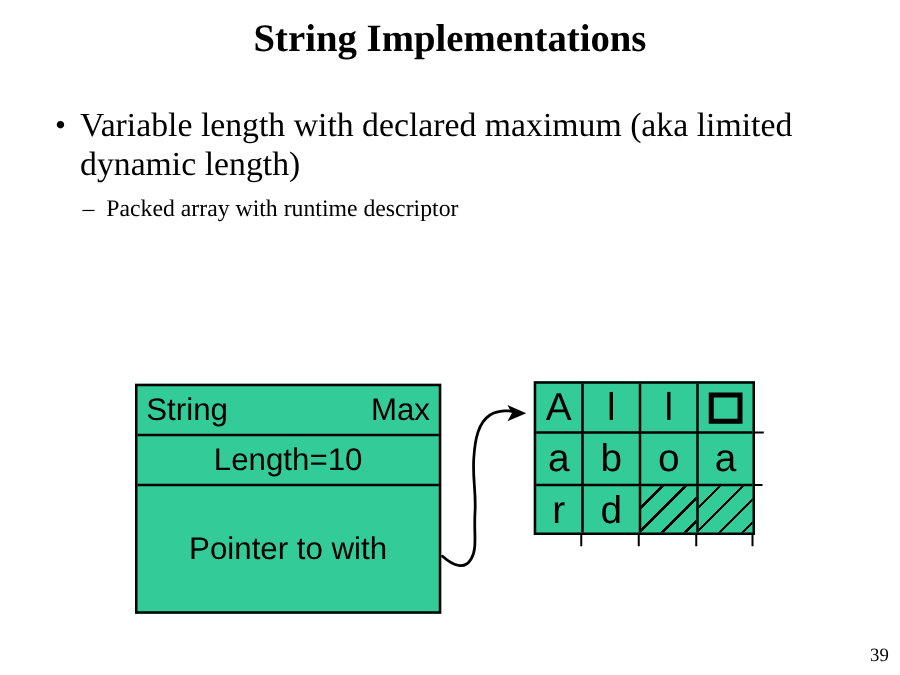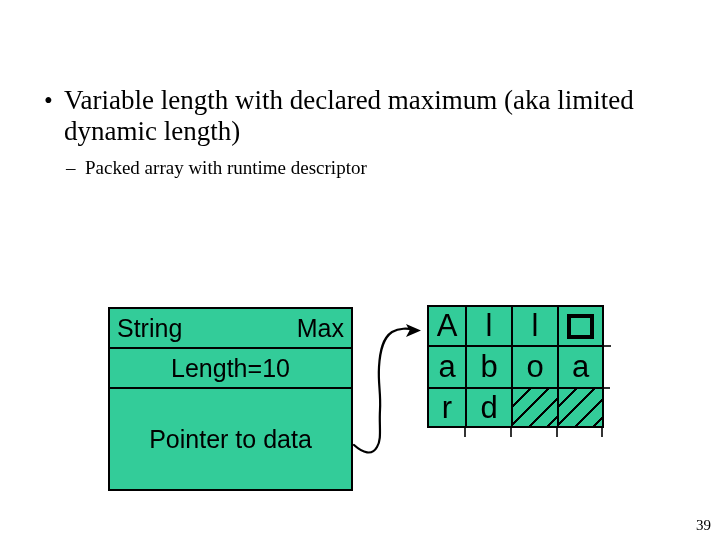--- a/index.html
+++ b/index.html
@@ -146,41 +146,42 @@
     right: 9px;
     font-family: "Liberation Serif", serif;
     font-size: 15px;
   }
 </style>
 </head>
 <body>
 
 <div class="slide">
 
+  <div class="title">String Implementations</div>
 
   <div class="bullet">
     <span class="bullet-marker">•</span>
     <span class="bullet-text">Variable length with declared maximum (aka limited dynamic length)</span>
   </div>
 
   <div class="sub-bullet">
     <span class="sub-bullet-marker">–</span>
     <span class="sub-bullet-text">Packed array with runtime descriptor</span>
   </div>
 
   <div class="descriptor-table">
     <div class="d-row split">
       <span>String</span>
       <span>Max</span>
     </div>
     <div class="d-row center">
       <span>Length=10</span>
     </div>
     <div class="d-row center">
-      <span>Pointer to data</span>
+      <span>Pointer to with</span>
     </div>
   </div>
 
   <div class="memory-table">
     <div class="m-cell br bb">
       <span>A</span>
     </div>
     <div class="m-cell br bb">
       <span>l</span>
     </div>

